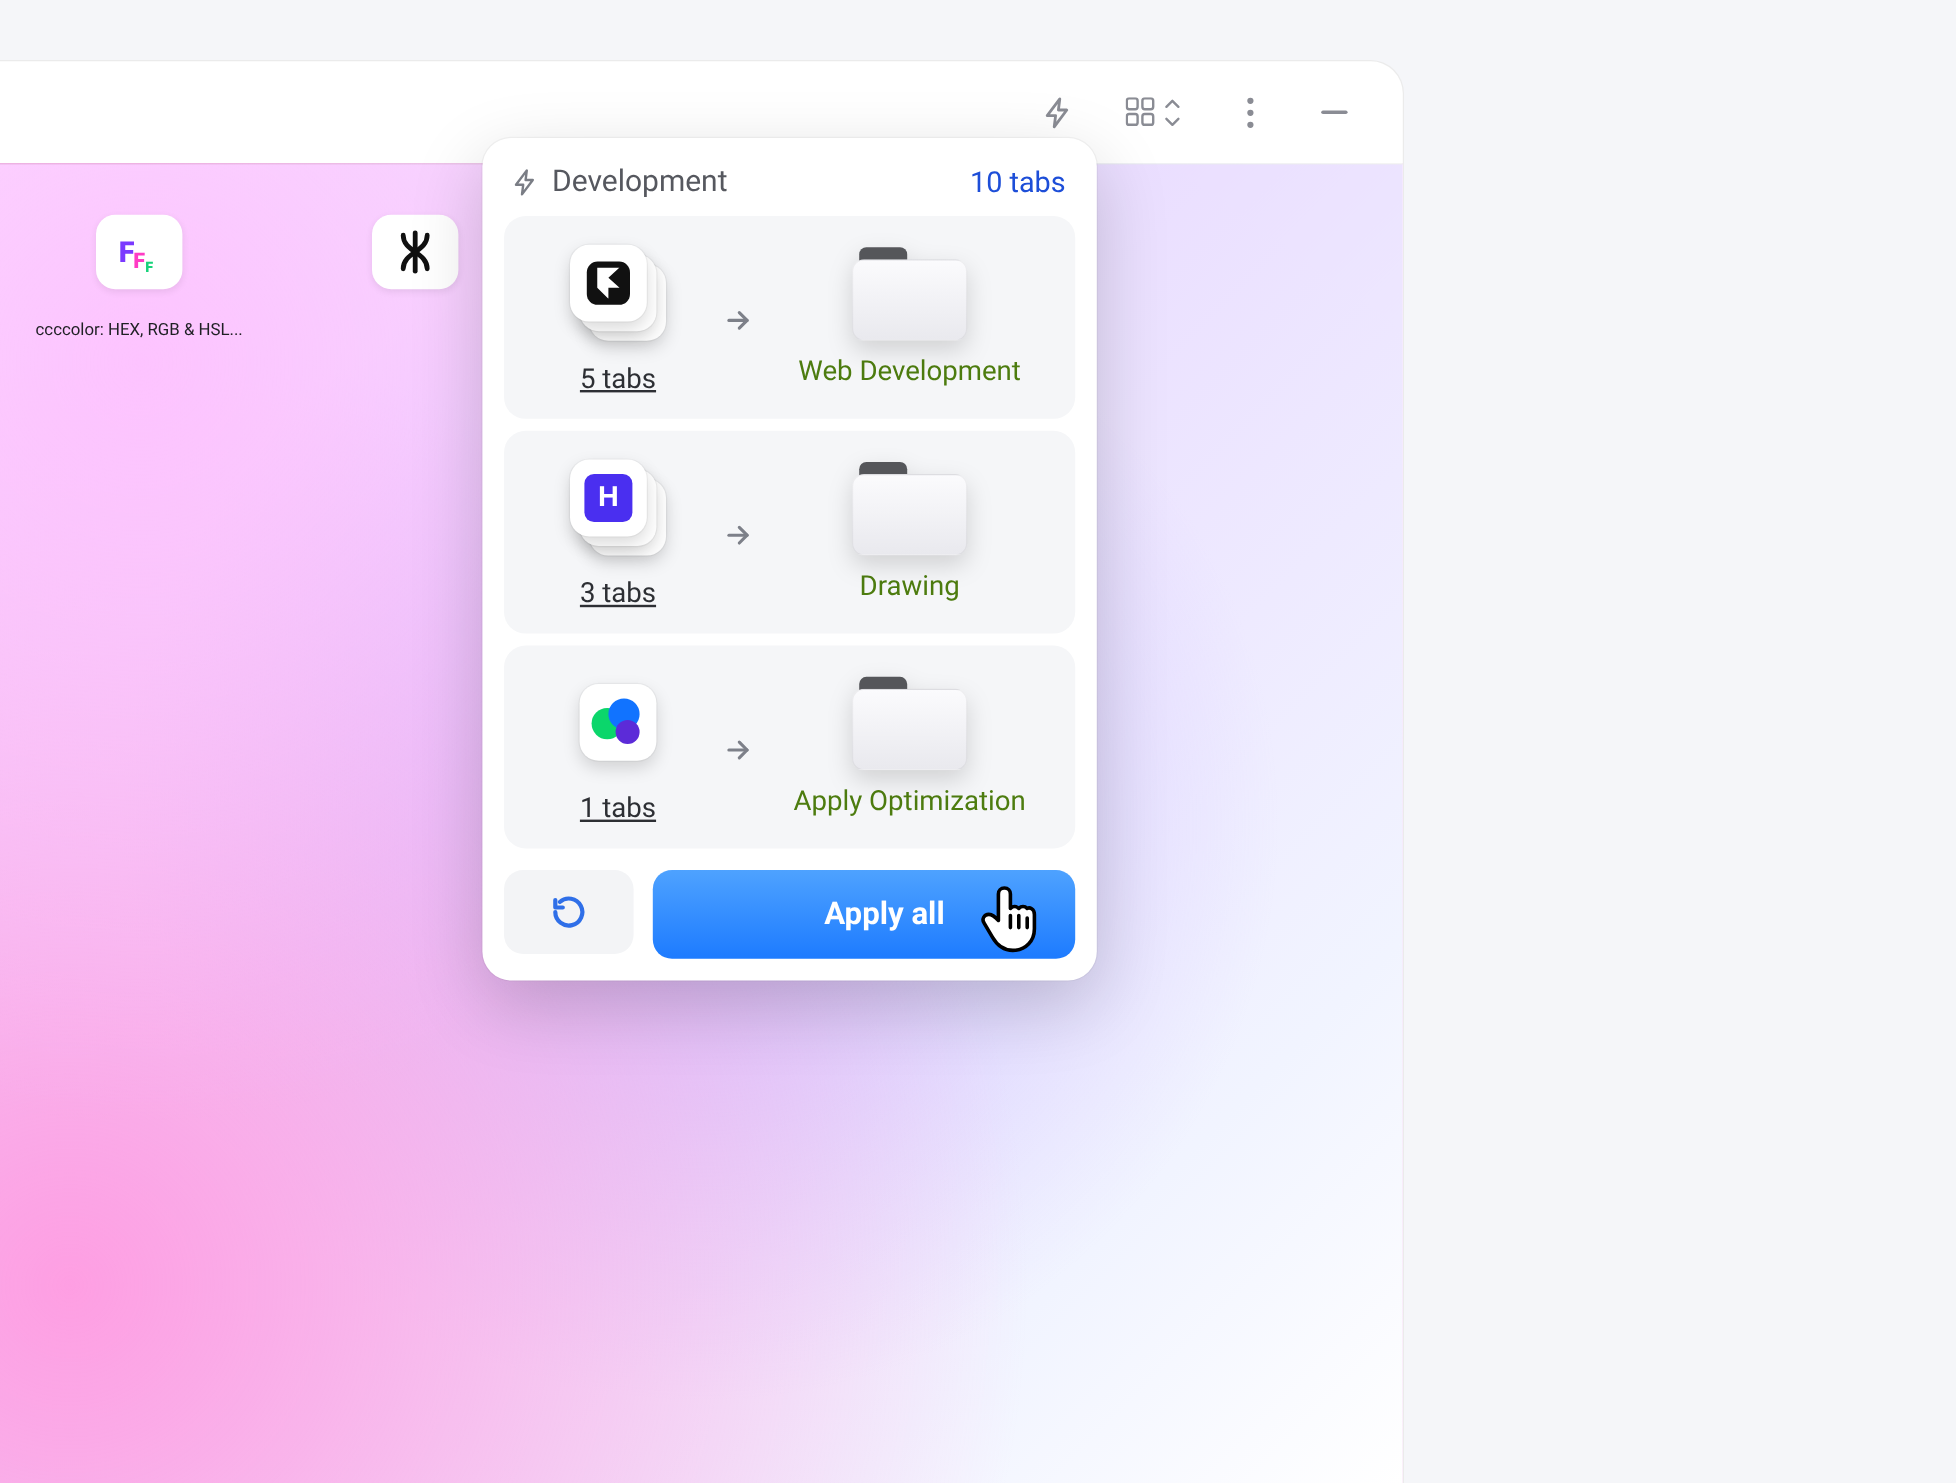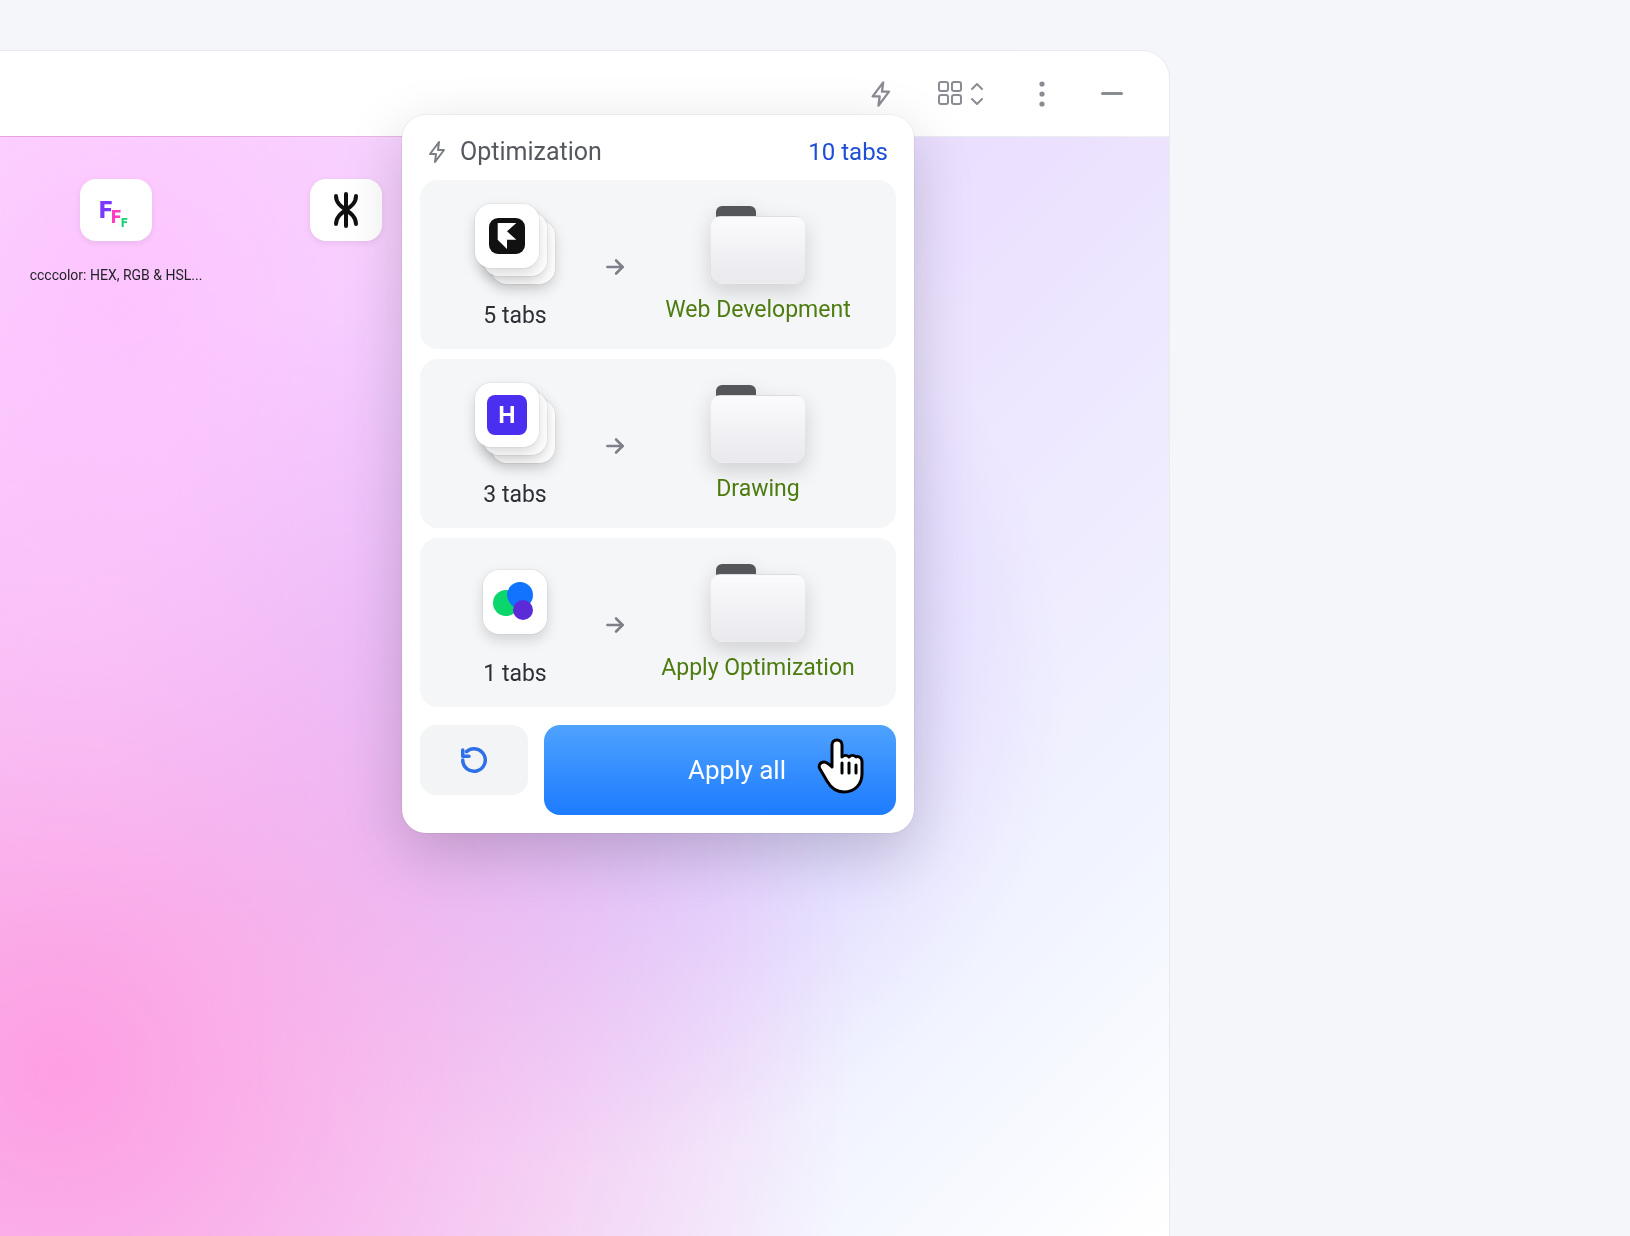--- a/index.html
+++ b/index.html
@@ -176,20 +176,21 @@
     justify-content: center;
   }
   .stack .c3 { top: 16px; left: 16px; }
   .stack .c2 { top: 8px;  left: 8px; }
   .stack .c1 { top: 0;    left: 0; }
   .stack.single .c1 { top: 8px; left: 8px; }
 
   .sug-left .tcount {
     font-size: 23px;
     color: #2d2f34;
+    text-decoration: underline;
   }
 
   .sug-mid {
     width: 50px;
     display: flex;
     justify-content: center;
     color: #7d8089;
   }
 
   .sug-right {
@@ -242,29 +243,29 @@
     background: #f3f4f6;
     border-radius: 16px;
     display: flex;
     align-items: center;
     justify-content: center;
     color: #2f6fe8;
     cursor: pointer;
   }
   .apply-btn {
     flex: 1;
-    height: 90px;
+    height: 74px;
     background: linear-gradient(180deg, #4ea2ff 0%, #1d7bff 100%);
     border-radius: 16px;
     display: flex;
     align-items: center;
     justify-content: center;
     color: #fff;
     font-size: 26px;
-    font-weight: 400;
+    font-weight: 700;
     cursor: pointer;
     position: relative;
     padding-left: 34px;
   }
 
   .cursor-pointer-hand {
     position: absolute;
     right: 28px;
     top: 10px;
     width: 52px;
@@ -355,21 +356,21 @@
     </div>
   </div>
 </div>
 
 <div class="popover">
   <div class="popover-header">
     <div class="left">
       <svg width="24" height="24" viewBox="0 0 24 24" fill="none" stroke="currentColor" stroke-width="2" stroke-linejoin="round" stroke-linecap="round">
           <path d="M13 2 4 14h6l-1 8 9-12h-6l1-8z"></path>
         </svg>
-      <span>Optimization</span>
+      <span>Development</span>
     </div>
     <span class="count">10 tabs</span>
   </div>
 
   <div class="suggestion-list">
 
     <div class="suggestion">
       <div class="sug-left">
         <div class="stack">
           <div class="card c3"></div>

